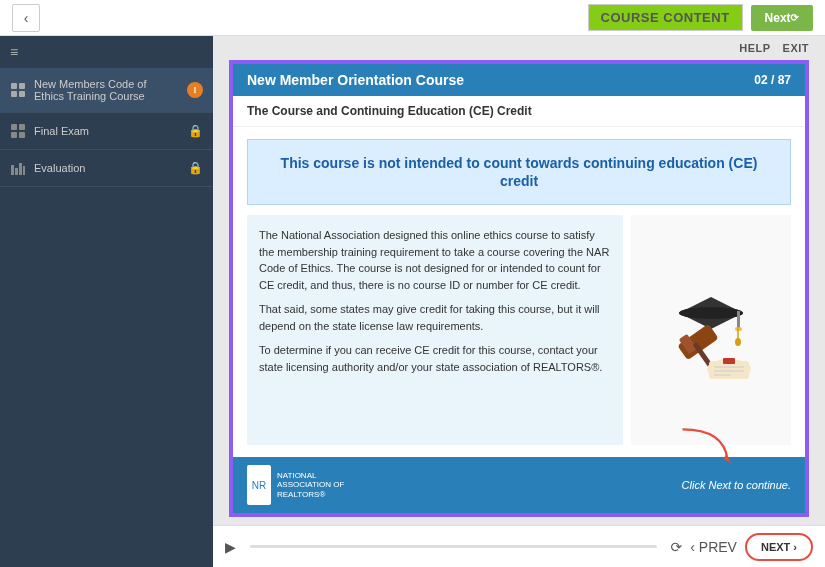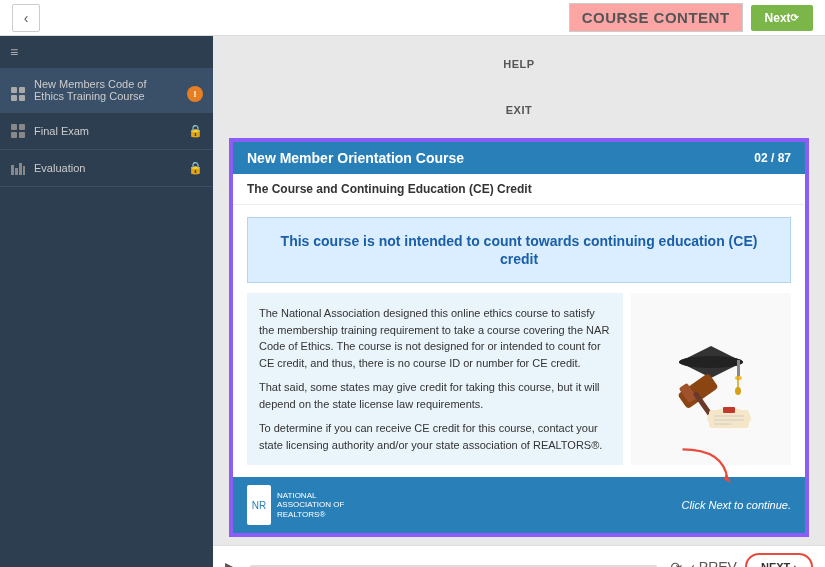--- a/index.html
+++ b/index.html
@@ -22,24 +22,24 @@
     .back-btn {
       width: 28px; height: 28px;
       border: 1px solid #ccc;
       background: #fff;
       cursor: pointer;
       display: flex; align-items: center; justify-content: center;
       font-size: 14px; color: #555;
       border-radius: 2px;
     }
     .course-content-btn {
-      background: #fca5a5;
+      background: #84cc16;
       border: 1px solid #ccc;
       padding: 5px 12px;
-      font-size: 15px;
+      font-size: 13px;
       font-weight: bold;
       color: #555;
       text-transform: uppercase;
       cursor: pointer;
       letter-spacing: 0.5px;
       margin-right: 8px;
     }
     .next-btn-top {
       background: #7ab648;
       border: none;
@@ -70,21 +70,21 @@
       flex-direction: column;
     }
     .sidebar-item {
       display: flex;
       align-items: center;
       padding: 10px 10px;
       cursor: pointer;
       border-bottom: 1px solid #3a4f63;
       gap: 8px;
     }
-    .sidebar-item.active { background: #3a5068; align-items: flex-end; }
+    .sidebar-item.active { background: #3a5068; }
     .sidebar-item-icon {
       width: 16px; height: 16px;
       flex-shrink: 0;
       display: flex; align-items: center; justify-content: center;
       font-size: 12px;
       color: #aaa;
     }
     .sidebar-item-text {
       font-size: 11px;
       color: #ccc;
@@ -118,25 +118,24 @@
       flex-direction: column;
       background: #e8e8e8;
       overflow: hidden;
     }
 
     
     .help-exit-bar {
       display: flex;
       justify-content: flex-end;
       align-items: center;
-      padding: 22px 16px;
-      gap: 34px;
+      padding: 6px 16px;
+      gap: 12px;
       background: #e8e8e8;
       flex-shrink: 0;
-      flex-direction: column;
     }
     .help-exit-link {
       font-size: 11px;
       font-weight: bold;
       color: #555;
       cursor: pointer;
       letter-spacing: 0.5px;
       text-transform: uppercase;
     }
 

